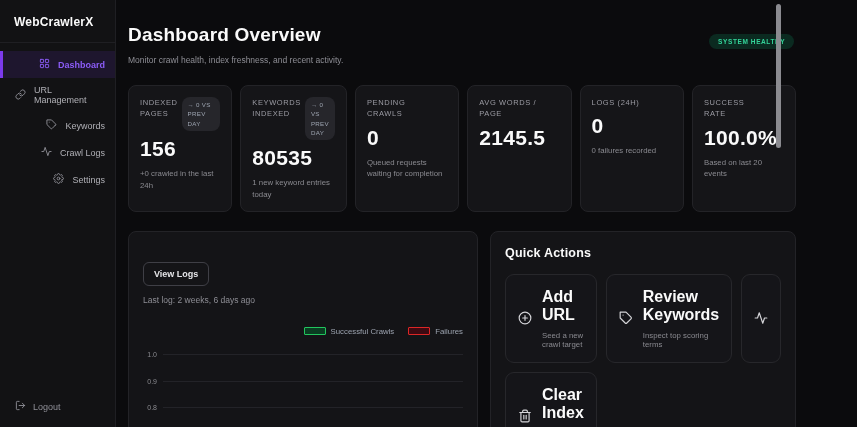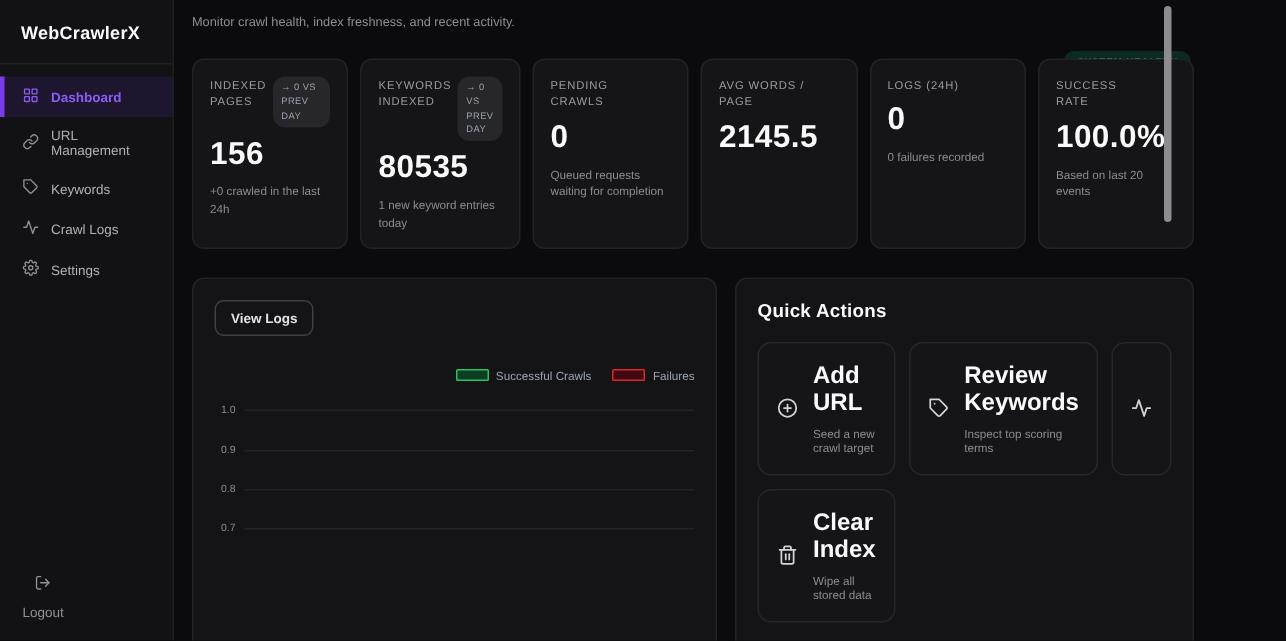--- a/index.html
+++ b/index.html
@@ -13,33 +13,33 @@
   
   .sidebar {
     width:116px; min-width:116px; height:100%;
     background:#121214; border-right:1px solid #1f1f23;
     position:relative;
   }
   .brand { font-size:12px; font-weight:bold; color:#fafafa; padding:15px 14px 13px 14px; letter-spacing:.2px; }
   .sidebar-sep { height:1px; background:#1f1f23; margin-bottom:8px; }
   .nav-item {
     display:flex; align-items:center; gap:8px;
-    padding:7px 10px 7px 15px; font-size:9px; color:#b0b0b6; cursor:pointer;
+    padding:7px 10px 7px 15px; font-size:9px; color:#b0b0b6; cursor:pointer;justify-content:flex-end;
   }
   .nav-item svg { width:11px; height:11px; stroke:#8f8f97; }
   .nav-item.active {
     background:rgba(124,58,237,0.12);
     border-left:3px solid #7c3aed; padding-left:12px;
     color:#8b5cf6; font-weight:bold;
   }
   .nav-item.active svg { stroke:#8b5cf6; }
   .logout {
     position:absolute; left:15px; bottom:14px;
     display:flex; align-items:center; gap:7px;
-    font-size:9px; color:#8f8f97; cursor:pointer;flex-direction:column;
+    font-size:9px; color:#8f8f97; cursor:pointer;
   }
   .logout svg { width:11px; height:11px; stroke:#8f8f97; }
 
   
   .main { flex:1; padding:0 14px 0 12px; position:relative; }
   .page-title { font-size:19px; font-weight:bold; color:#fafafa; margin-top:24px; letter-spacing:.2px; }
   .page-sub { font-size:8.5px; color:#8e8e95; margin-top:9px; }
   .status-badge {
     position:absolute; top:34px; right:16px;
     background:#0b2a20; color:#34d399;
@@ -69,20 +69,21 @@
     padding:14px; height:300px; position:relative;
   }
   .panel-chart { width:350px; min-width:350px; }
   .panel-actions { flex:1; }
   .panel-head { display:flex; justify-content:space-between; align-items:center; }
   .panel-title { font-size:12.5px; font-weight:bold; color:#fafafa; letter-spacing:.2px; }
   .view-logs-btn {
     background:transparent; border:1px solid #3f3f46; border-radius:6px;
     color:#e4e4e7; font-size:9px; font-weight:bold; padding:6px 10px; cursor:pointer;
     font-family:inherit;
+    margin-top:16px;
   }
   .panel-sub { font-size:8.5px; color:#8e8e95; margin-top:9px; }
 
   
   .legend { display:flex; justify-content:flex-end; align-items:center; gap:14px; margin-top:22px; }
   .legend-item { display:flex; align-items:center; gap:5px; font-size:7.8px; color:#9ca3af; }
   .swatch { width:22px; height:8px; border-radius:1px; }
   .swatch-green { border:1.5px solid #22c55e; background:#0a3d22; }
   .swatch-red { border:1.5px solid #dc2626; background:#3d0a12; }
   .chart-grid { margin-top:6px; }
@@ -171,20 +172,21 @@
             <polyline points="16 17 21 12 16 7"></polyline>
             <line x1="21" y1="12" x2="9" y2="12"></line>
           </svg>
       </span>
       <span>Logout</span>
     </div>
   </aside>
 
   <main class="main">
     <div class="status-badge">SYSTEM HEALTHY</div>
+    <h1 class="page-title">Dashboard Overview</h1>
     <div class="page-sub">Monitor crawl health, index freshness, and recent activity.</div>
 
     <div class="stats-row">
       <div class="stat-card">
         <div class="stat-top">
           <div class="stat-label">INDEXED PAGES</div>
           <div class="stat-badge">→ 0 VS PREV DAY</div>
         </div>
         <div class="stat-value">156</div>
         <div class="stat-sub">+0 crawled in the last 24h</div>
@@ -225,20 +227,21 @@
         <div class="stat-sub">Based on last 20 events</div>
       </div>
     </div>
 
     <div class="panels">
 
       <section class="panel panel-chart">
         <div class="panel-head">
           <button class="view-logs-btn">View Logs</button>
         </div>
+        <div class="panel-sub">Last log: 2 weeks, 6 days ago</div>
 
         <div class="legend">
           <div class="legend-item">
             <span class="swatch swatch-green"></span>
             <span>Successful Crawls</span>
           </div>
           <div class="legend-item">
             <span class="swatch swatch-red"></span>
             <span>Failures</span>
           </div>

